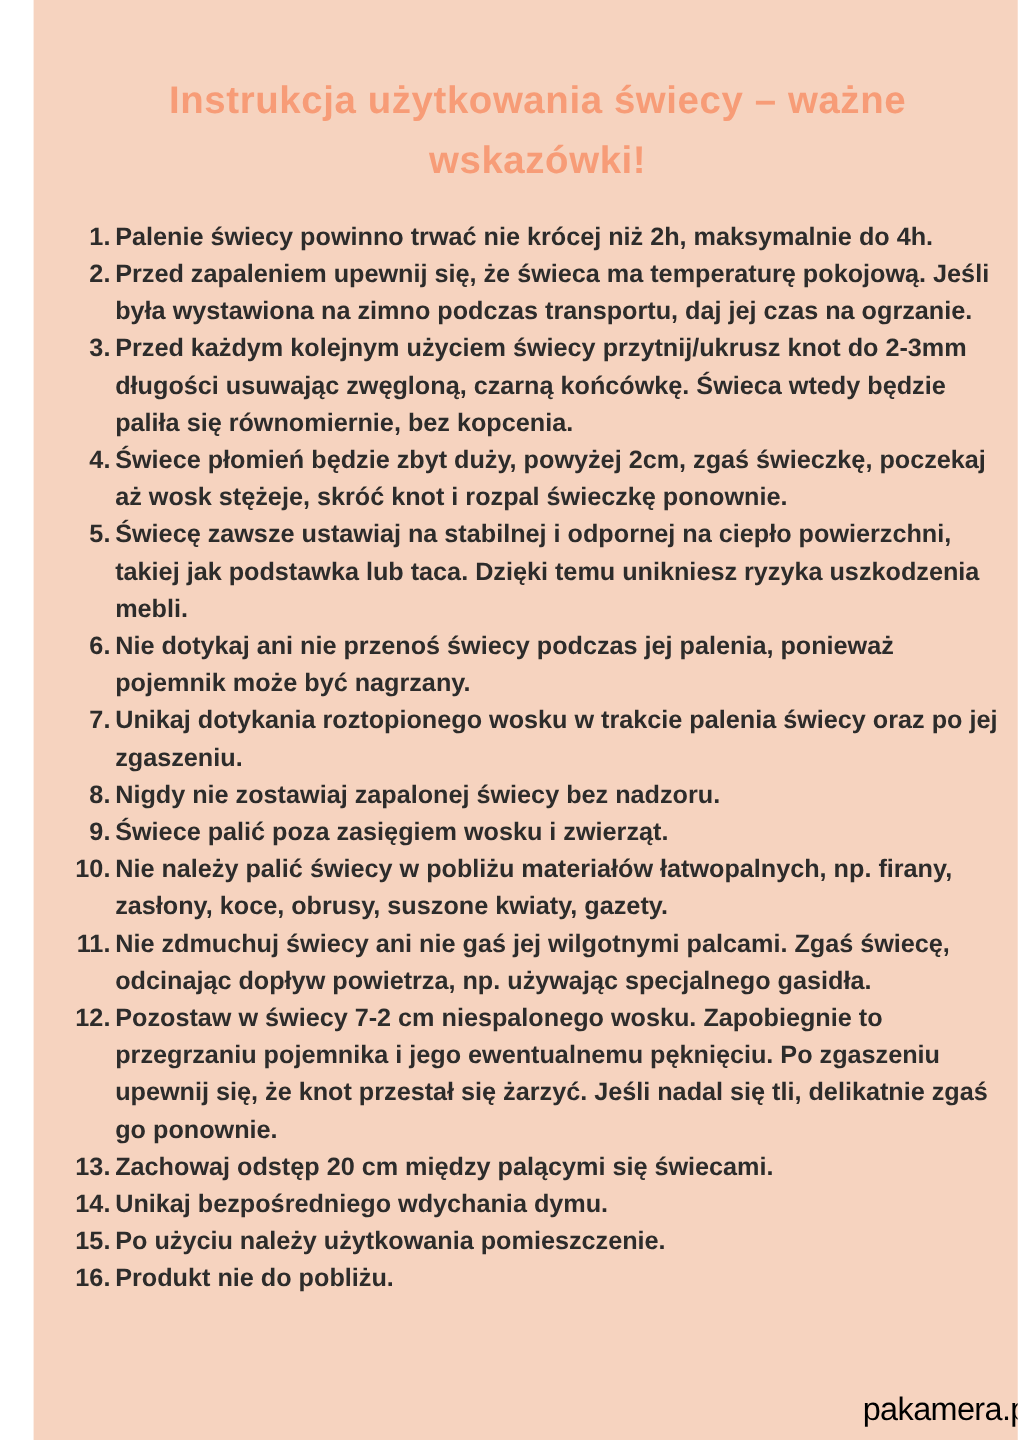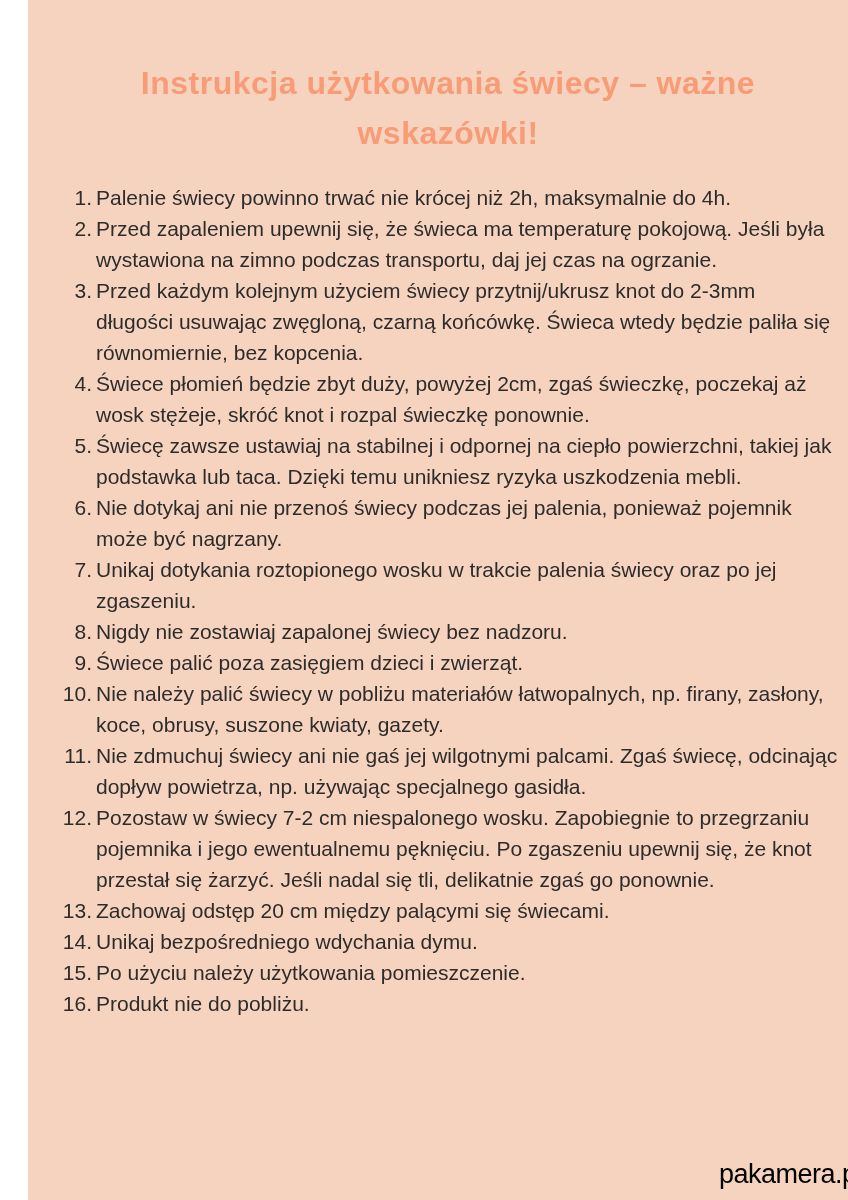--- a/index.html
+++ b/index.html
@@ -32,20 +32,21 @@
     padding: 0;
     color: #2d2c2b;
     font-size: 21px;
     line-height: 31px;
   }
   .instructions-list li {
     counter-increment: instr;
     position: relative;
     padding-left: 38px;
     margin: 0;
+    font-weight: bold;
   }
   .instructions-list li::before {
     content: counter(instr) ".";
     position: absolute;
     left: 0;
     top: 0;
     width: 34px;
     text-align: right;
     color: #2d2c2b;
   }
@@ -67,21 +68,21 @@
 
   <ol class="instructions-list">
     <li>Palenie świecy powinno trwać nie krócej niż 2h, maksymalnie do 4h.</li>
     <li>Przed zapaleniem upewnij się, że świeca ma temperaturę pokojową. Jeśli była wystawiona na zimno podczas transportu, daj jej czas na ogrzanie.</li>
     <li>Przed każdym kolejnym użyciem świecy przytnij/ukrusz knot do 2-3mm długości usuwając zwęgloną, czarną końcówkę. Świeca wtedy będzie paliła się równomiernie, bez kopcenia.</li>
     <li>Świece płomień będzie zbyt duży, powyżej 2cm, zgaś świeczkę, poczekaj aż wosk stężeje, skróć knot i rozpal świeczkę ponownie.</li>
     <li>Świecę zawsze ustawiaj na stabilnej i odpornej na ciepło powierzchni, takiej jak podstawka lub taca. Dzięki temu unikniesz ryzyka uszkodzenia mebli.</li>
     <li>Nie dotykaj ani nie przenoś świecy podczas jej palenia, ponieważ pojemnik może być nagrzany.</li>
     <li>Unikaj dotykania roztopionego wosku w trakcie palenia świecy oraz po jej zgaszeniu.</li>
     <li>Nigdy nie zostawiaj zapalonej świecy bez nadzoru.</li>
-    <li>Świece palić poza zasięgiem dzieci i zwierząt.</li>
+    <li>Świece palić poza zasięgiem wosku i zwierząt.</li>
     <li>Nie należy palić świecy w pobliżu materiałów łatwopalnych, np. firany, zasłony, koce, obrusy, suszone kwiaty, gazety.</li>
     <li>Nie zdmuchuj świecy ani nie gaś jej wilgotnymi palcami. Zgaś świecę, odcinając dopływ powietrza, np. używając specjalnego gasidła.</li>
     <li>Pozostaw w świecy 7-2 cm niespalonego wosku. Zapobiegnie to przegrzaniu pojemnika i jego ewentualnemu pęknięciu. Po zgaszeniu upewnij się, że knot przestał się żarzyć. Jeśli nadal się tli, delikatnie zgaś go ponownie.</li>
     <li>Zachowaj odstęp 20 cm między palącymi się świecami.</li>
     <li>Unikaj bezpośredniego wdychania dymu.</li>
     <li>Po użyciu należy użytkowania pomieszczenie.</li>
     <li>Produkt nie do pobliżu.</li>
   </ol>
 
   <div class="watermark">pakamera.pl</div>

